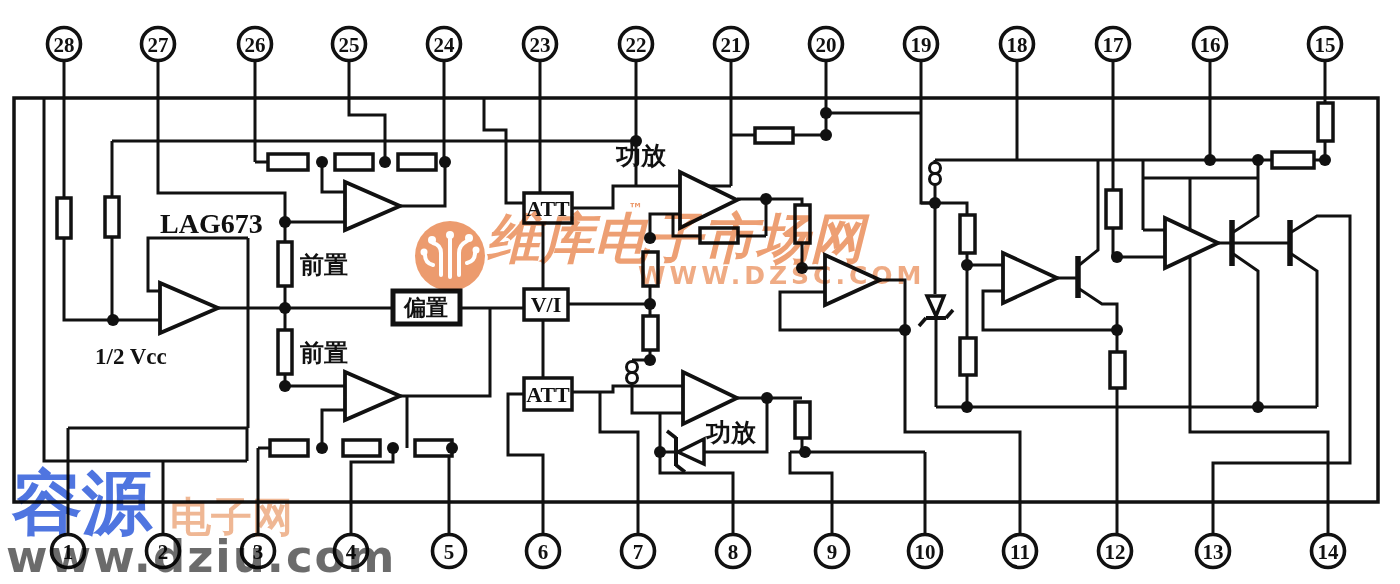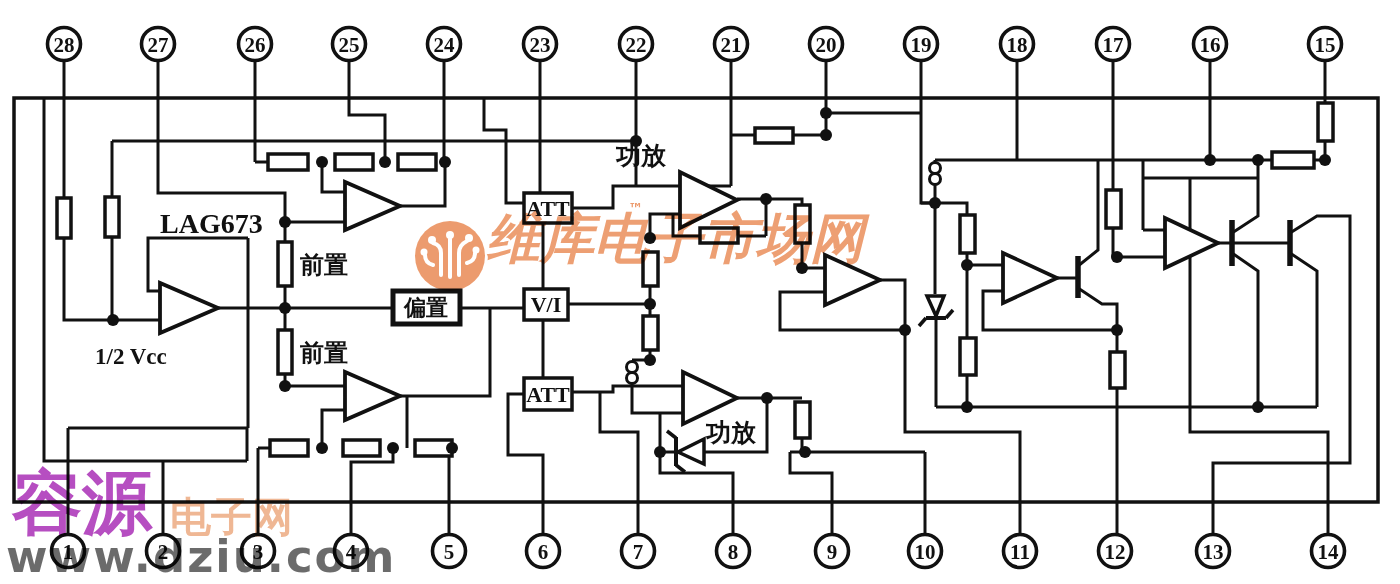--- a/index.html
+++ b/index.html
@@ -8,21 +8,21 @@
   svg text{font-family:"Liberation Serif","DejaVu Serif",serif;fill:#111;}
   .wm{position:absolute;pointer-events:none;mix-blend-mode:multiply;white-space:nowrap;
       font-family:"DejaVu Sans","Liberation Sans",sans-serif;line-height:1;}
   .wm-brand{left:486px;top:212px;font-size:54px;font-weight:bold;letter-spacing:0px;
             color:#e98a54;opacity:.82;font-style:italic;}
   .wm-tm{left:628px;top:202px;font-size:15px;font-weight:bold;color:#e98a54;opacity:.85;}
   .wm-url{left:638px;top:263px;font-size:25px;font-weight:bold;letter-spacing:4px;
           color:#e98a54;opacity:.72;}
   .wm-slogan{left:406px;top:291px;font-size:29px;font-weight:bold;letter-spacing:13px;
              color:#e98a54;opacity:.62;}
-  .wm-ry{left:12px;top:468px;font-size:70px;font-weight:bold;color:#a21caf;opacity:.78;}
+  .wm-ry{left:12px;top:468px;font-size:70px;font-weight:bold;color:#1d4ed8;opacity:.78;}
   .wm-dzw{left:170px;top:497px;font-size:41px;font-weight:bold;color:#e99b6b;opacity:.72;}
   .wm-url2{left:6px;top:534px;font-size:45px;font-weight:bold;letter-spacing:2px;
            color:#000000;opacity:.58;}
 </style>
 </head>
 <body>
 
 <div class="stage">
 
   <svg id="circuit" width="1400" height="584" viewBox="0 0 1400 584">
@@ -377,16 +377,17 @@
     <g fill="#fff">
       <circle cx="37" cy="16" r="4"></circle>
         <circle cx="19" cy="21" r="4"></circle>
         <circle cx="56" cy="19" r="4"></circle>
       <circle cx="11" cy="33" r="3.5"></circle>
         <circle cx="63" cy="31" r="3.5"></circle>
     </g>
   </svg>
   <div class="wm wm-brand">维库电子市场网</div>
   <div class="wm wm-tm">™</div>
+  <div class="wm wm-url">WWW.DZSC.COM</div>
   <div class="wm wm-ry">容源</div>
   <div class="wm wm-dzw">电子网</div>
   <div class="wm wm-url2">www.dziu.com</div>
 </div>
 
 </body></html>

